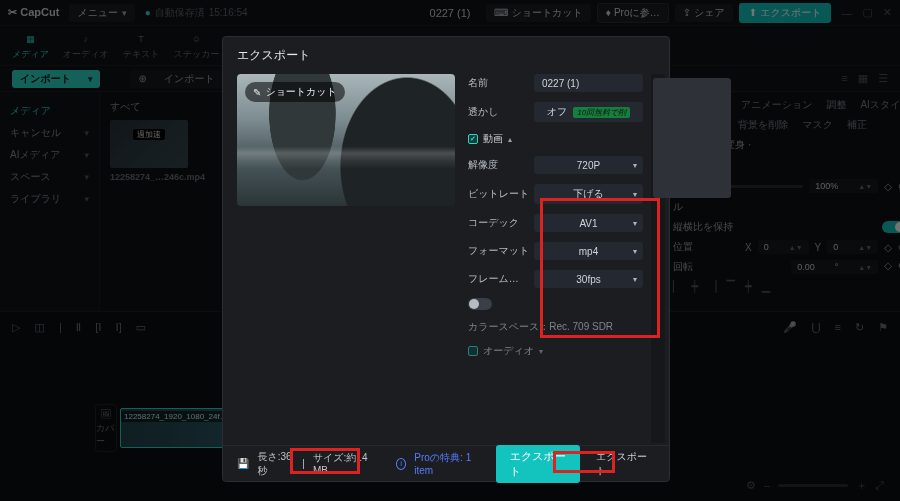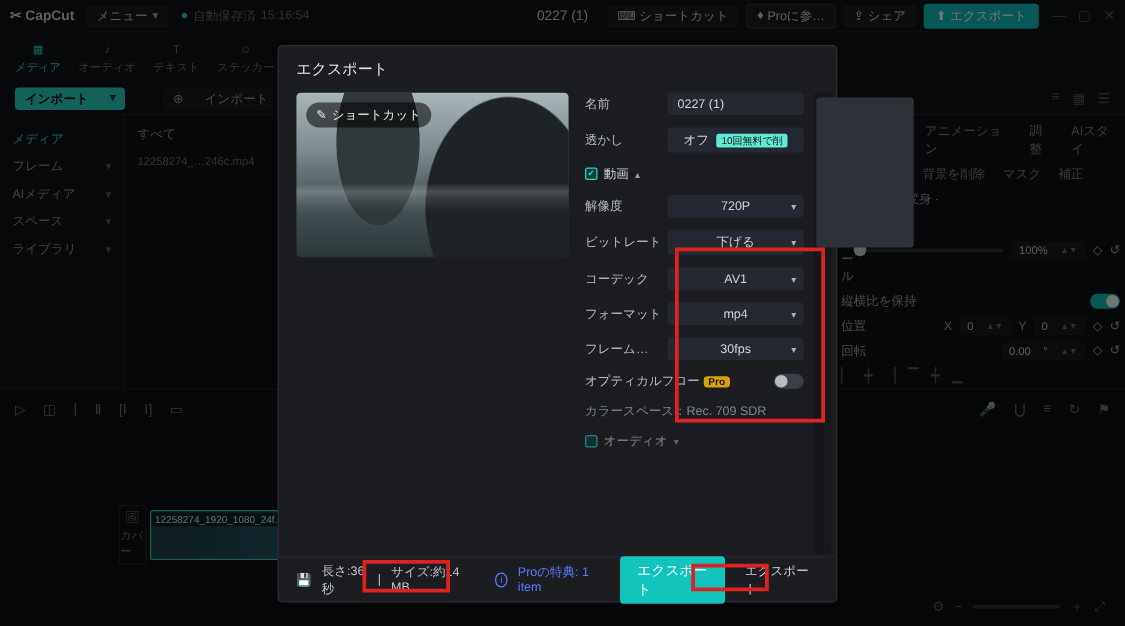--- a/index.html
+++ b/index.html
@@ -63,31 +63,31 @@
   .left .item.active { color:#2bd5c1; }
   .mini-chev { font-size:9px; color:#555; }
 
   .mid { background:#0e1013; padding:8px 10px; }
   .midtop { font-size:10px; color:#8a9097; margin-bottom:6px; }
   .thumb {
     width:78px; height:48px; background:linear-gradient(135deg,#263238,#37474f);
     border-radius:2px; display:flex; align-items:flex-end; justify-content:center;
   }
   .badge-filter { background:#000; color:#e0e0e0; font-size:8px; padding:0 4px; border-radius:2px; margin-bottom:28px; }
-  .filelabel { font-size:9px; color:#6b7178; margin-top:4px; }
+  .filelabel { font-size:9px; color:#6b7178; margin-top:4px;font-weight:bold; }
 
   .right { background:#0f1114; border-left:1px solid #1a1c1f; padding:6px 12px; display:flex; flex-direction:column; gap:6px; }
   .rtabs { display:flex; gap:14px; font-size:10px; color:#7a8088; }
   .rtabs .on { color:#dfe3e7; }
   .rtabs2 { display:flex; gap:14px; font-size:10px; color:#7a8088; }
   .rtabs2 .on { color:#dfe3e7; }
   .optrow { display:flex; align-items:center; justify-content:space-between; font-size:10px; }
   .slider { width:120px; height:3px; background:#2a2d32; border-radius:2px; position:relative; }
   .slider .knob { width:10px; height:10px; background:#d0d4d9; border-radius:50%; position:absolute; top:-4px; left:0; }
-  .numbox { background:#17191d; color:#c7ccd2; padding:2px 6px; border-radius:2px; font-size:9px; display:inline-flex; align-items:center; gap:10px; }
+  .numbox { background:#17191d; color:#c7ccd2; padding:2px 6px; border-radius:2px; font-size:9px; display:inline-flex; align-items:center; gap:20px; }
   .numbox .arrs { font-size:7px; color:#666; display:flex; flex-direction:column; line-height:5px; }
   .toggle { width:24px; height:12px; background:#13c3bd; border-radius:6px; position:relative; }
   .toggle:after { content:""; width:10px; height:10px; background:#fff; border-radius:50%; position:absolute; right:1px; top:1px; }
   .align-row { display:flex; gap:10px; color:#555; }
 
   .timeline-band {
     position:absolute; left:0; right:0; bottom:0; height:190px;
     background:#0c0e11; border-top:1px solid #1a1c1f;
   }
   .tl-tools { height:30px; display:flex; align-items:center; gap:14px; padding:0 12px; color:#6b7178; }
@@ -129,21 +129,21 @@
   .frow { display:grid; grid-template-columns:62px 1fr 16px; align-items:center; gap:4px; }
   .frow.simple { grid-template-columns:62px 1fr; }
   .inputlike {
     background:#242830; color:#d0d4d9; padding:3px 8px; border-radius:3px; font-size:10px;
     display:flex; align-items:center; justify-content:center; position:relative; min-height:18px;
   }
   .inputlike.left-al { justify-content:flex-start; }
   .inputlike .dd { position:absolute; right:6px; font-size:8px; color:#aeb3ba; }
   .folder { color:#bfc5cc; border:1px solid #2f333a; width:16px; height:16px; border-radius:2px;
             display:flex; align-items:center; justify-content:center; font-size:9px; }
-  .off-badge { background:#5eead4; color:#111; font-size:8px; padding:0 4px; border-radius:2px; margin-left:6px; }
+  .off-badge { background:#15803d; color:#111; font-size:8px; padding:0 4px; border-radius:2px; margin-left:6px;font-style:italic; }
   .sec-title { display:flex; align-items:center; gap:5px; color:#d0d4d9; }
   .cb { width:10px; height:10px; border:1px solid #2bd5c1; background:#103e3b; border-radius:2px; display:inline-flex; align-items:center; justify-content:center; }
   .cb.on:after { content:"✔"; font-size:7px; color:#2bd5c1; }
   .sec-title .tri { font-size:8px; color:#9aa0a6; }
   .pro-chip { background:#d8a10a; color:#1a1205; font-size:8px; font-weight:700; padding:0 4px; border-radius:3px; }
   .switch { width:24px; height:12px; background:#3a3f47; border-radius:6px; position:relative; }
   .switch:after { content:""; width:10px; height:10px; background:#b7bcc3; border-radius:50%; position:absolute; left:1px; top:1px; }
   .cs-line { font-size:10px; color:#7e848c; }
 
   .scrollbar { background:#15171b; border-radius:3px; position:relative; }
@@ -233,40 +233,43 @@
       <span>☰</span>
     </div>
   </div>
 
   <div class="main">
     <div class="left">
       <div class="item active">
           <span>メディア</span>
         </div>
       <div class="item">
-          <span>フレーム</span>
+          <span>キャンセル</span>
           <span class="mini-chev">▾</span>
         </div>
       <div class="item">
           <span>AIメディア</span>
           <span class="mini-chev">▾</span>
         </div>
       <div class="item">
           <span>スペース</span>
           <span class="mini-chev">▾</span>
         </div>
       <div class="item">
           <span>ライブラリ</span>
           <span class="mini-chev">▾</span>
         </div>
     </div>
 
     <div class="mid">
       <div class="midtop">すべて</div>
       <div style="display:inline-block">
+        <div class="thumb">
+          <span class="badge-filter">過加速</span>
+        </div>
         <div class="filelabel">12258274_…246c.mp4</div>
       </div>
     </div>
 
     <div class="right">
       <div class="rtabs">
         <span class="on">動画</span>
         <span>速度</span>
         <span>アニメーション</span>
         <span>調整</span>
@@ -442,23 +445,20 @@
       </div>
       <div class="frow simple">
         <span>フレーム…</span>
         <span class="inputlike">
           <span>30fps</span>
             <span class="dd">▾</span>
         </span>
       </div>
 
       <div class="frow simple" style="grid-template-columns:1fr auto">
-        <span>
-          <span>オプティカルフロー</span> <span class="pro-chip">Pro</span>
-        </span>
         <span class="switch"></span>
       </div>
       <div class="cs-line">カラースペース：Rec. 709 SDR</div>
 
       <div class="sec-title" style="opacity:.55">
         <span class="cb"></span>
         <span>オーディオ</span>
           <span class="tri">▾</span>
       </div>
     </div>

